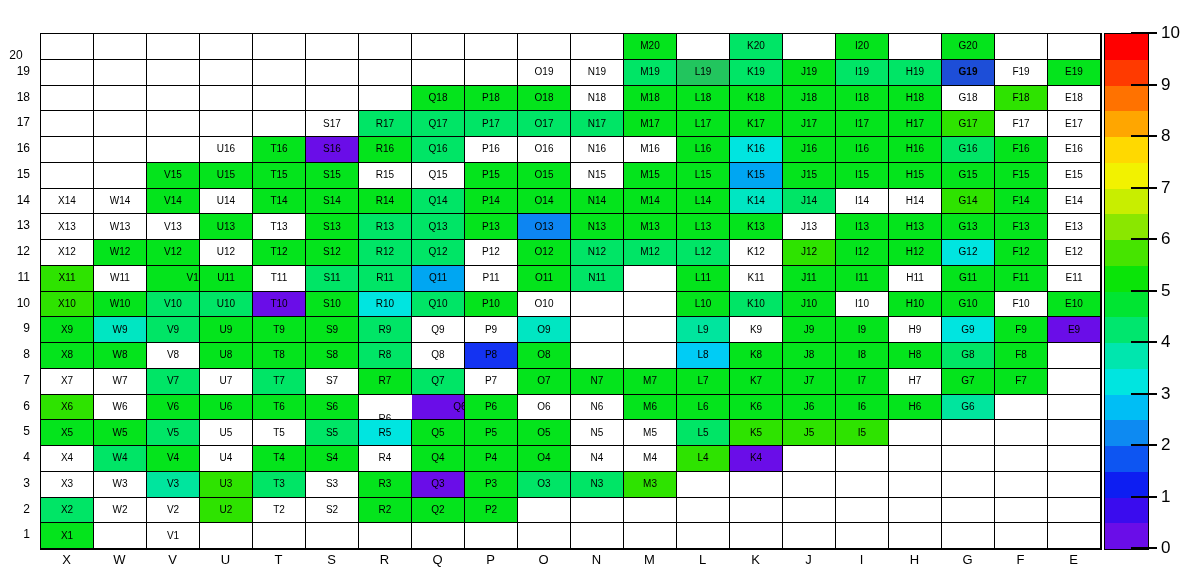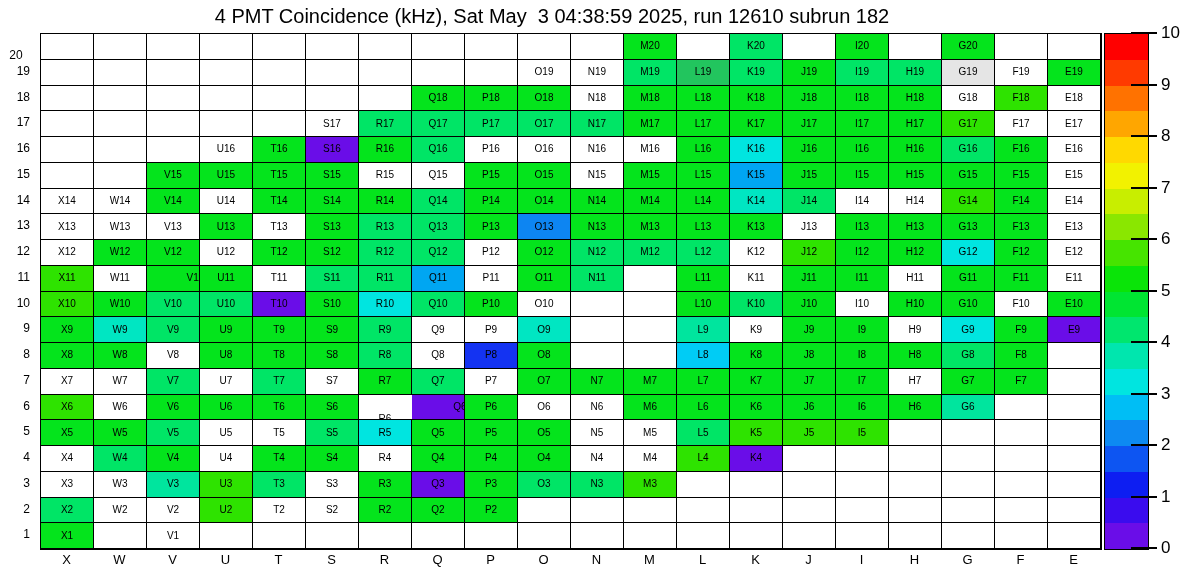--- a/index.html
+++ b/index.html
@@ -19,21 +19,20 @@
   #cbar{position:absolute;left:1104px;top:33px;width:43px;height:515px;
         border:1px solid #000;display:flex;flex-direction:column;}
   .cseg{flex:1 1 auto;}
   .ctick{position:absolute;width:26px;height:2px;background:#000;left:1131px;}
   .clab{position:absolute;left:1161px;font-size:17px;transform:translateY(-50%);}
 </style>
 </head>
 <body>
 
 <div id="page">
-  <div class="title">4 PMT Coincidence (kHz), Sat May  3 04:38:59 2025, run 12610 subrun 182</div>
   <div id="grid">
       <div class="cell"></div>
       <div class="cell"></div>
       <div class="cell"></div>
       <div class="cell"></div>
       <div class="cell"></div>
       <div class="cell"></div>
       <div class="cell"></div>
       <div class="cell"></div>
       <div class="cell"></div>
@@ -58,21 +57,21 @@
       <div class="cell"></div>
       <div class="cell"></div>
       <div class="cell" style="background: rgb(255, 255, 255);">O19</div>
       <div class="cell" style="background: rgb(255, 255, 255);">N19</div>
       <div class="cell" style="background: rgb(0, 229, 102);">M19</div>
       <div class="cell" style="background: #22c55e;">L19</div>
       <div class="cell" style="background: rgb(0, 229, 102);">K19</div>
       <div class="cell" style="background: rgb(4, 228, 28);">J19</div>
       <div class="cell" style="background: rgb(0, 229, 102);">I19</div>
       <div class="cell" style="background: rgb(0, 229, 102);">H19</div>
-      <div class="cell" style="background: #e5e5e5;">G19</div>
+      <div class="cell" style="background: #1d4ed8; font-weight: bold;">G19</div>
       <div class="cell" style="background: rgb(255, 255, 255);">F19</div>
       <div class="cell" style="background: rgb(4, 228, 28);">E19</div>
       <div class="cell"></div>
       <div class="cell"></div>
       <div class="cell"></div>
       <div class="cell"></div>
       <div class="cell"></div>
       <div class="cell"></div>
       <div class="cell"></div>
       <div class="cell" style="background: rgb(4, 228, 28);">Q18</div>

